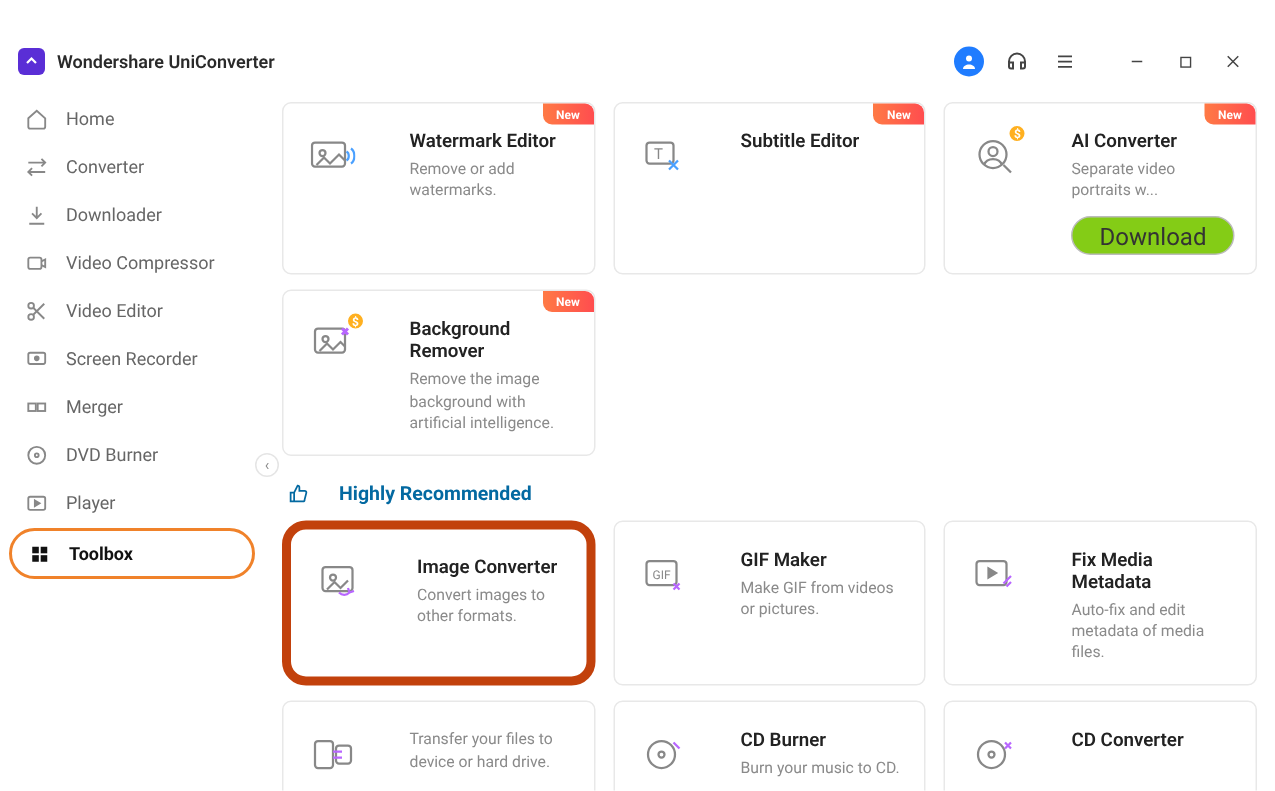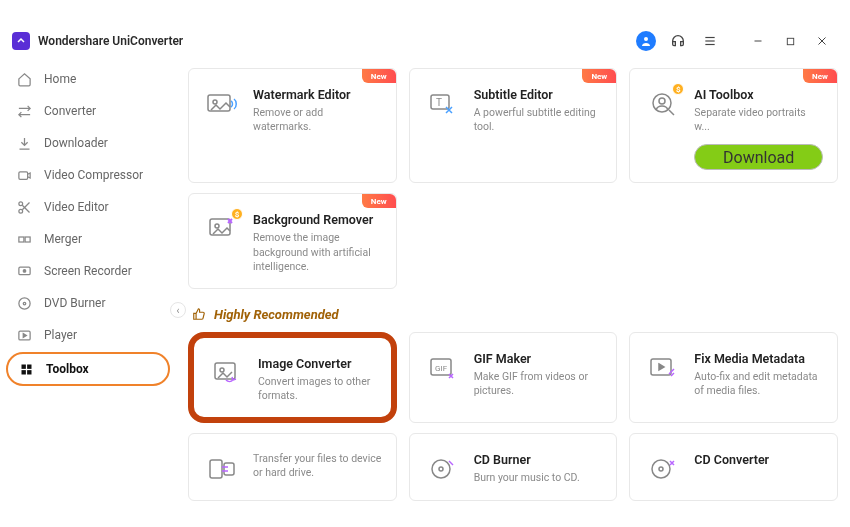--- a/index.html
+++ b/index.html
@@ -20,25 +20,25 @@
   .collapse { position:absolute; right:-8px; top:244px; width:16px;height:16px;background:#fff;border:1px solid #e5e5e5;border-radius:50%;display:flex;align-items:center;justify-content:center;color:#888;font-size:10px;cursor:pointer;}
   .bottom-bar { position:absolute; bottom:8px; left:10px; display:flex; gap:18px;}
   .bottom-bar .bi { width:16px;height:16px;color:#888;cursor:pointer;}
   .main { flex: 1; padding: 0 12px 20px 10px; overflow:hidden;}
   .grid { display:grid; grid-template-columns: repeat(3, 1fr); gap: 12px; margin-top: 10px;}
   .card { border:1px solid #e8e8e8; border-radius:6px; padding: 18px 14px 14px 16px; position:relative; display:flex; gap:14px; cursor:pointer; background:#fff;}
   .card.highlight { border: 6px solid #c2410c; border-radius:16px;}
   .card-ico { width:34px; height:34px; flex:0 0 34px; display:flex;align-items:center;justify-content:center;color:#888; position:relative;}
   .badge-new { position:absolute; top:0; right:0; width:34px;height:14px; background:linear-gradient(90deg,#ff7a45,#ff4d4f); color:#fff; font-size:8px; font-weight:700; display:flex;align-items:center;justify-content:center; border-radius: 0 6px 0 6px;}
   .coin { position:absolute; top:-4px; right:-4px; width:12px;height:12px; background:#ffb020;border-radius:50%; border:1px solid #fff; display:flex;align-items:center;justify-content:center;color:#fff;font-size:8px;font-weight:700;}
-  .card-body { flex:1; min-width:0;}
+  .card-body { flex:1; min-width:0;margin-left:20px;}
   .card-title { font-size:12.5px; font-weight:600; color:#222; margin-bottom:4px;}
   .card-desc { font-size:10.5px; color:#8a8a8a; line-height:1.35;}
   .download-btn { margin-top:10px; width:100%; height:26px; border:1px solid #bbb; border-radius:14px; background:#84cc16; font-size:16px; color:#333; cursor:pointer;}
-  .section-head { display:flex; align-items:center; gap:8px; margin: 18px 0 0 4px; color:#a16207; font-weight:700; font-size:13px;font-style:italic;}
+  .section-head { display:flex; align-items:center; gap:20px; margin: 18px 0 0 4px; color:#0369a1; font-weight:700; font-size:13px;}
   .single-row { display:grid; grid-template-columns: 1fr 1fr 1fr; gap:12px; margin-top:10px;}
   svg { display:block; }
 </style>
 </head>
 <body>
 
 <div class="titlebar">
   <div class="app-icon">
     <svg viewBox="0 0 24 24" fill="none" stroke="#fff" stroke-width="3">
         <path d="M6 14 L12 8 L18 14"></path>
@@ -128,34 +128,34 @@
             <circle cx="6" cy="18" r="3"></circle>
             <line x1="20" y1="4" x2="8.5" y2="15.5"></line>
             <line x1="20" y1="20" x2="8.5" y2="8.5"></line>
           </svg>
         </span>
       <span>Video Editor</span>
     </div>
     <div class="nav-item">
       <span class="nav-ico">
           <svg width="15" height="15" viewBox="0 0 24 24" fill="none" stroke="currentColor" stroke-width="2">
+            <rect x="3" y="5" width="18" height="12" rx="2"></rect>
+            <circle cx="12" cy="11" r="2" fill="currentColor"></circle>
+          </svg>
+        </span>
+      <span>Screen Recorder</span>
+    </div>
+    <div class="nav-item">
+      <span class="nav-ico">
+          <svg width="15" height="15" viewBox="0 0 24 24" fill="none" stroke="currentColor" stroke-width="2">
             <rect x="3" y="8" width="8" height="8"></rect>
             <rect x="13" y="8" width="8" height="8"></rect>
           </svg>
         </span>
       <span>Merger</span>
-    </div>
-    <div class="nav-item">
-      <span class="nav-ico">
-          <svg width="15" height="15" viewBox="0 0 24 24" fill="none" stroke="currentColor" stroke-width="2">
-            <rect x="3" y="5" width="18" height="12" rx="2"></rect>
-            <circle cx="12" cy="11" r="2" fill="currentColor"></circle>
-          </svg>
-        </span>
-      <span>Screen Recorder</span>
     </div>
     <div class="nav-item">
       <span class="nav-ico">
           <svg width="15" height="15" viewBox="0 0 24 24" fill="none" stroke="currentColor" stroke-width="2">
             <circle cx="12" cy="12" r="9"></circle>
             <circle cx="12" cy="12" r="2"></circle>
           </svg>
         </span>
       <span>DVD Burner</span>
     </div>
@@ -226,37 +226,36 @@
         <div class="badge-new">New</div>
         <div class="card-ico">
           <svg width="28" height="24" viewBox="0 0 28 24" fill="none" stroke="currentColor" stroke-width="1.5">
               <rect x="2" y="3" width="18" height="14" rx="2"></rect>
               <text x="7" y="14" font-size="10" fill="currentColor" stroke="none">T</text>
               <path d="M17 15l6 6M23 15l-6 6" stroke="#4aa0ff"></path>
             </svg>
         </div>
         <div class="card-body">
           <div class="card-title">Subtitle Editor</div>
-          <div class="card-desc">A powerful subtitle editing tool.</div>
         </div>
       </div>
 
       <div class="card" style="padding-bottom:12px;">
         <div class="badge-new">New</div>
         <div class="card-ico">
           <svg width="28" height="28" viewBox="0 0 28 28" fill="none" stroke="currentColor" stroke-width="1.5">
               <circle cx="13" cy="13" r="9"></circle>
               <circle cx="13" cy="11" r="3"></circle>
               <path d="M7 20c1-3 3-4 6-4s5 1 6 4"></path>
               <line x1="20" y1="20" x2="25" y2="25"></line>
             </svg>
           <div class="coin">$</div>
         </div>
         <div class="card-body">
-          <div class="card-title">AI Toolbox</div>
+          <div class="card-title">AI Converter</div>
           <div class="card-desc">Separate video portraits w...</div>
           <button class="download-btn">Download</button>
         </div>
       </div>
     </div>
 
     <div class="single-row">
 
       <div class="card">
         <div class="badge-new">New</div>

